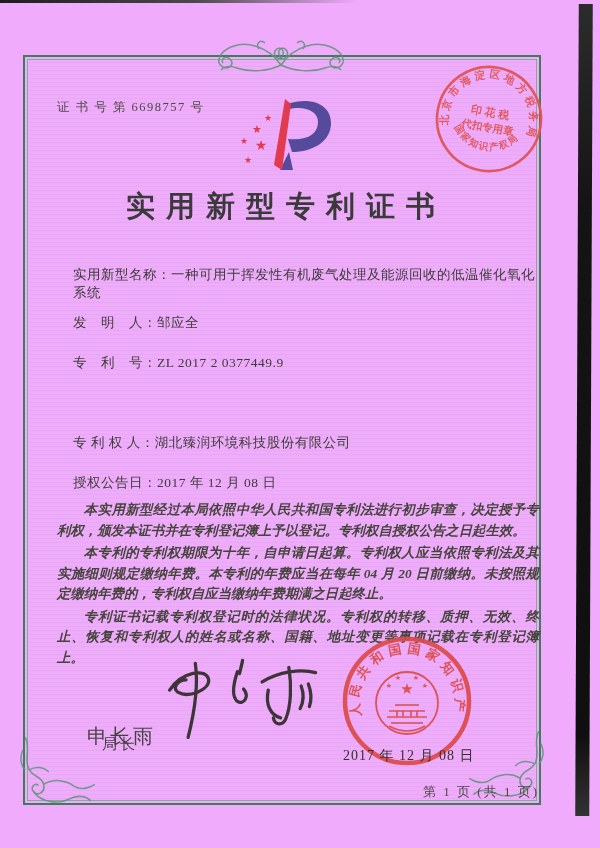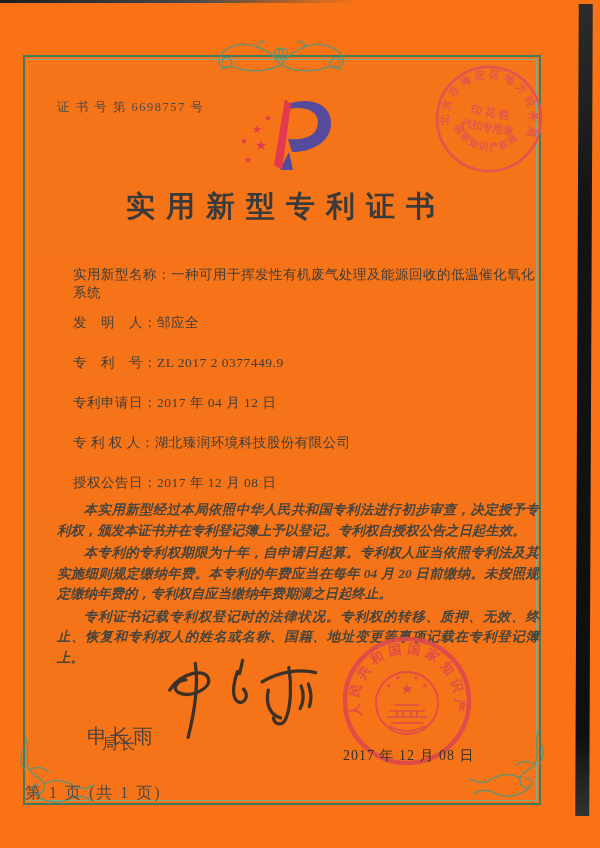--- a/index.html
+++ b/index.html
@@ -1,18 +1,18 @@
 <!DOCTYPE html>
 <html><head>
 <meta charset="utf-8">
 <style>
   html,body{margin:0;padding:0;background:#e9e9e6;}
   .page{
     position:relative;width:600px;height:848px;margin:0 auto;
-    background:#f97316;overflow:hidden;
+    background:#f0abfc;overflow:hidden;
     font-family:"Liberation Serif","DejaVu Serif",serif;color:#3d3b38;
   }
   
   .scan-top{position:absolute;left:0;top:0;width:358px;height:3px;
     background:linear-gradient(90deg,#1d1d1d,#4a4a4a 55%,rgba(120,120,120,0) 100%);}
   .scan-right{position:absolute;left:577px;top:4px;width:14px;height:812px;
     background:linear-gradient(180deg,#2c2c2c,#141414 25%,#0f0f0f 90%,#333);
     transform:rotate(0.25deg);}
   
   .frame{position:absolute;left:23px;top:55px;width:514px;height:746px;
@@ -40,22 +40,22 @@
   .body-text p{margin:0 0 2px 0;text-indent:2em;}
   
   .sig-title{position:absolute;left:77px;top:638px;font-family:"Liberation Sans","DejaVu Sans",sans-serif;
     font-size:15px;letter-spacing:3px;color:#454240;margin-top:40px;}
   .sig-name{position:absolute;left:62px;top:666px;font-family:"Liberation Sans","DejaVu Sans",sans-serif;
     font-size:20px;letter-spacing:3px;color:#454240;}
   .signature{position:absolute;left:122px;top:598px;width:185px;height:98px;}
   .seal{position:absolute;left:312px;top:574px;width:140px;height:140px;opacity:.93;}
   .seal-date{position:absolute;left:318px;top:690px;font-size:14px;letter-spacing:1px;
     color:#35302b;z-index:5;}
-  .footer{position:absolute;left:0;top:726px;width:100%;text-align:left;
-    font-size:16px;letter-spacing:2px;color:#4c4a46;}
+  .footer{position:absolute;left:0;top:726px;width:100%;text-align:right;
+    font-size:13px;letter-spacing:2px;color:#4c4a46;}
   .stamp-text{font-family:"Liberation Serif","DejaVu Serif",serif;font-weight:bold;}
 </style>
 </head>
 <body>
 
 <div class="page">
 
   <div class="scan-top"></div>
   <div class="scan-right"></div>
 
@@ -127,23 +127,20 @@
 
     <div class="field" style="top:209px">
       <span class="flabel">实用新型名称：</span><span>一种可用于挥发性有机废气处理及能源回收的低温催化氧化系统</span>
     </div>
     <div class="field" style="top:257px">
       <span class="flabel">发　明　人：</span><span>邹应全</span>
     </div>
     <div class="field" style="top:297px">
       <span class="flabel">专　利　号：</span><span>ZL 2017 2 0377449.9</span>
     </div>
-    <div class="field" style="top:337px">
-      <span class="flabel">专利申请日：</span><span>2017 年 04 月 12 日</span>
-    </div>
     <div class="field" style="top:377px">
       <span class="flabel">专 利 权 人：</span><span>湖北臻润环境科技股份有限公司</span>
     </div>
     <div class="field" style="top:417px">
       <span class="flabel">授权公告日：</span><span>2017 年 12 月 08 日</span>
     </div>
 
     <div class="body-text">
       <p>本实用新型经过本局依照中华人民共和国专利法进行初步审查，决定授予专利权，颁发本证书并在专利登记簿上予以登记。专利权自授权公告之日起生效。</p>
       <p>本专利的专利权期限为十年，自申请日起算。专利权人应当依照专利法及其实施细则规定缴纳年费。本专利的年费应当在每年 04 月 20 日前缴纳。未按照规定缴纳年费的，专利权自应当缴纳年费期满之日起终止。</p>

